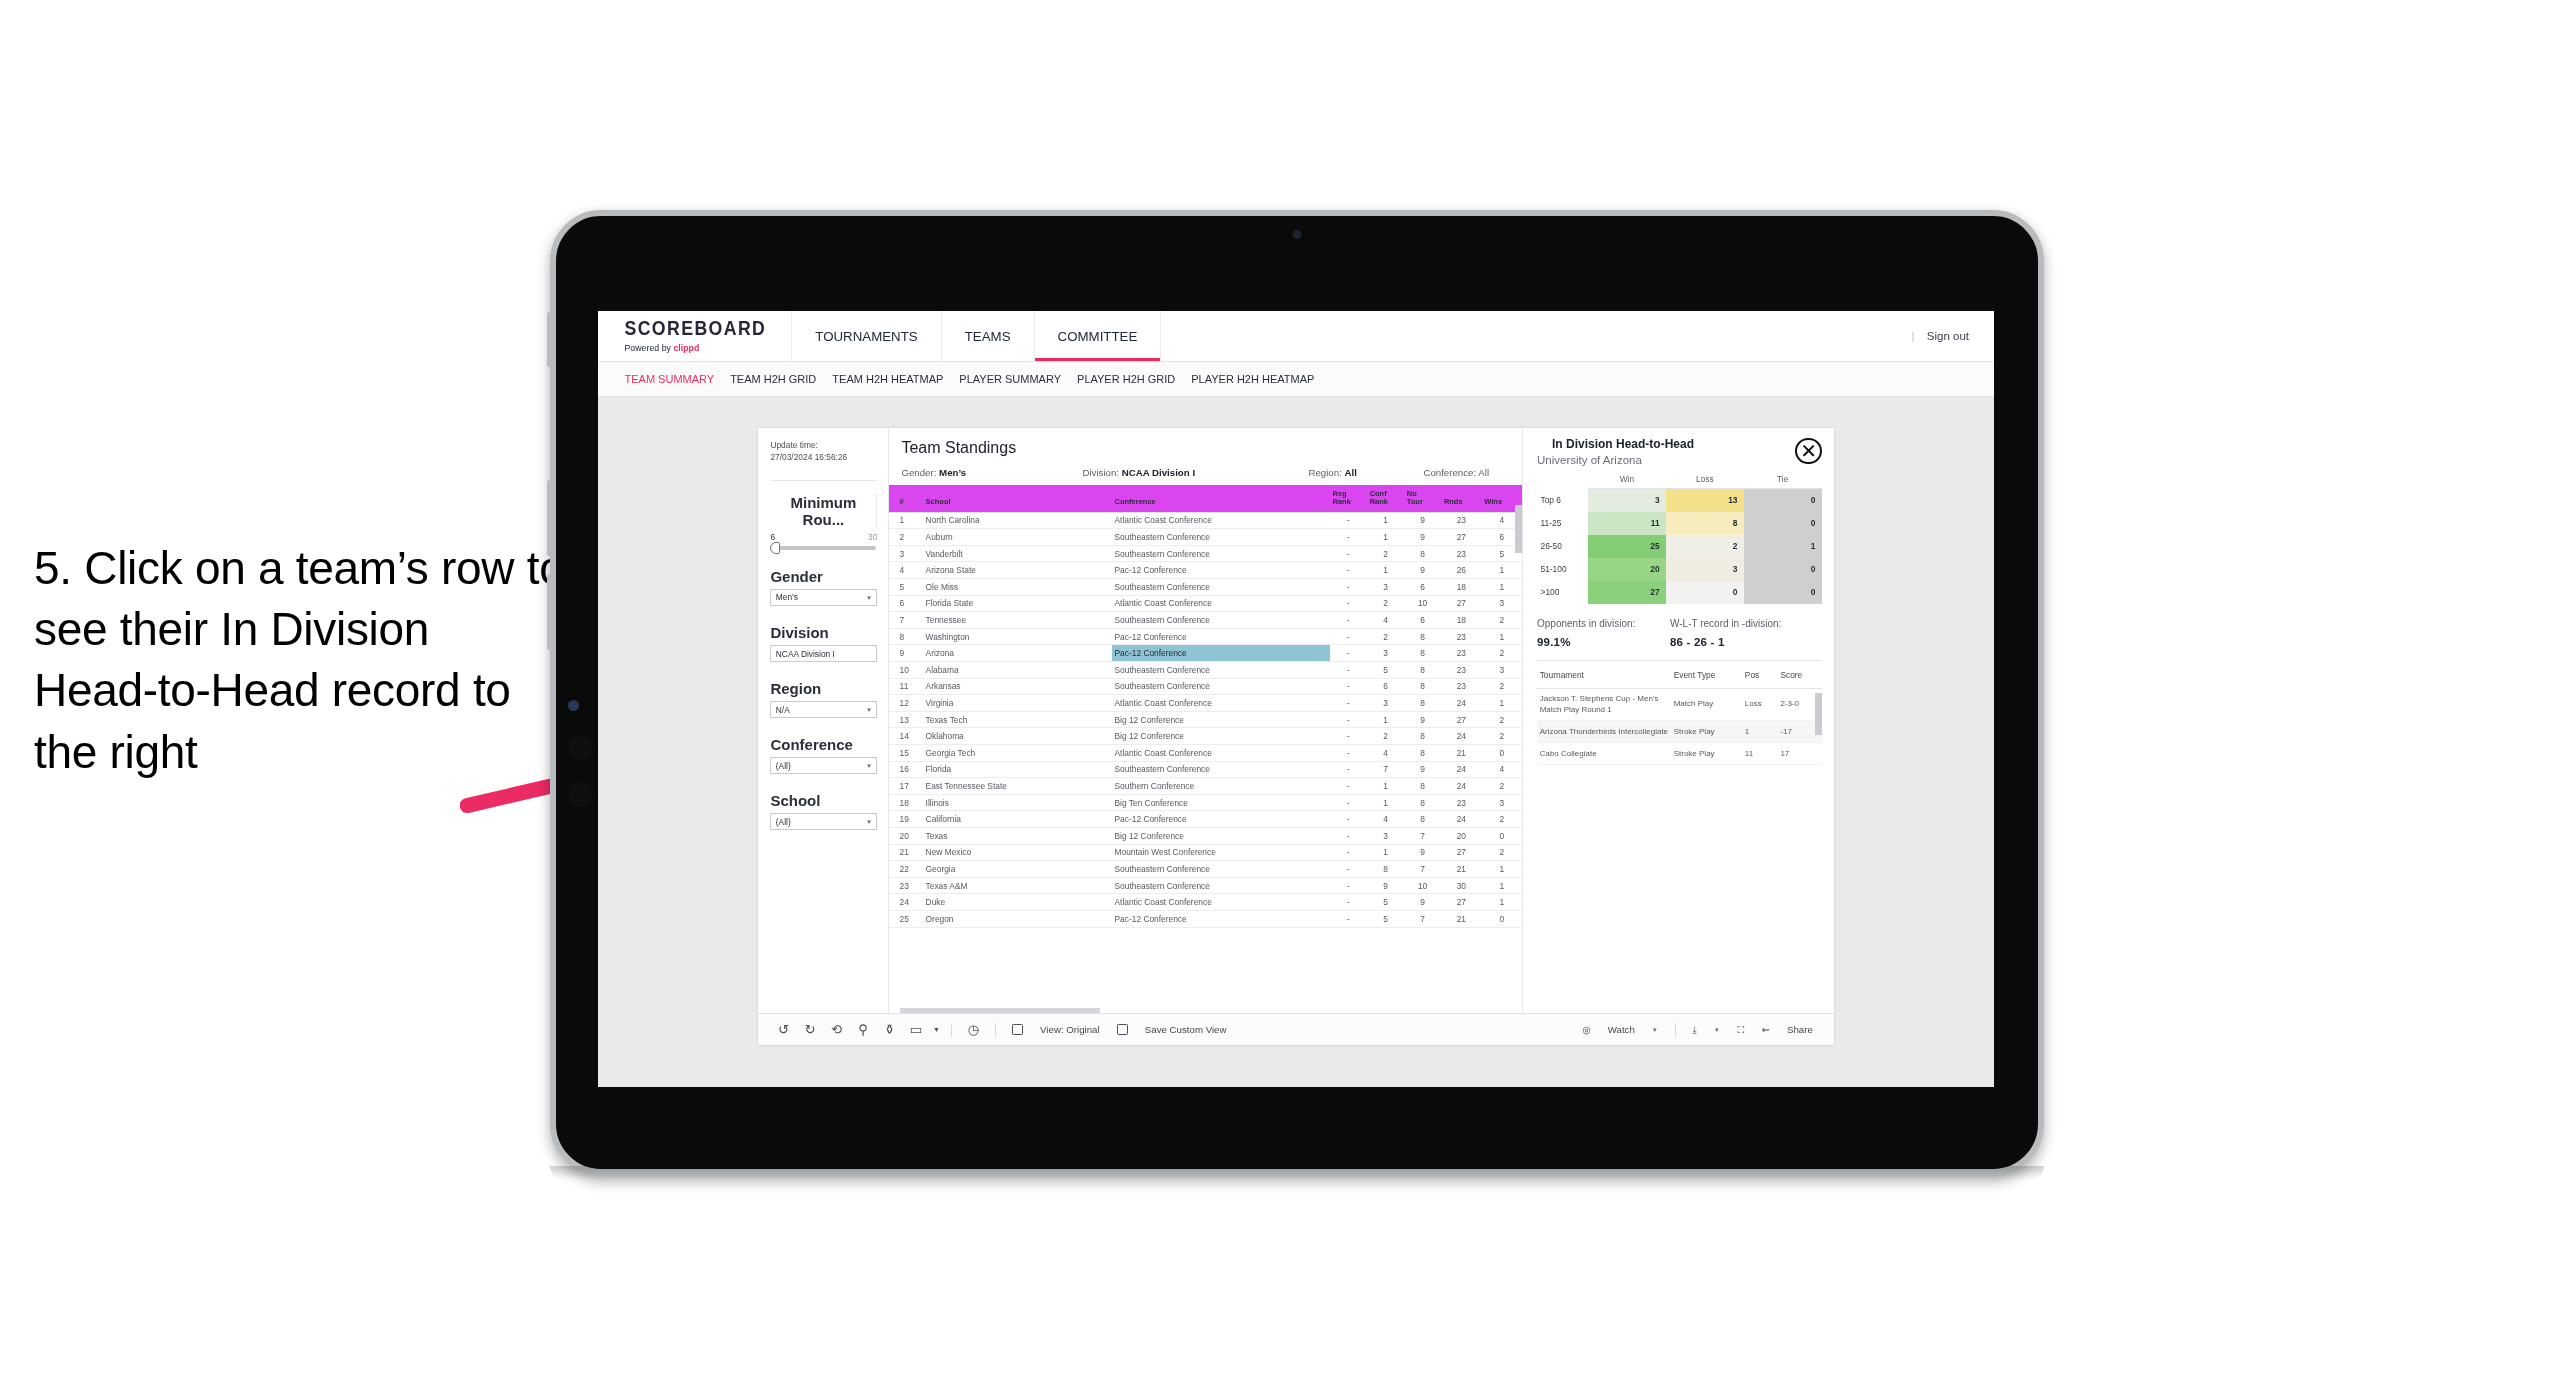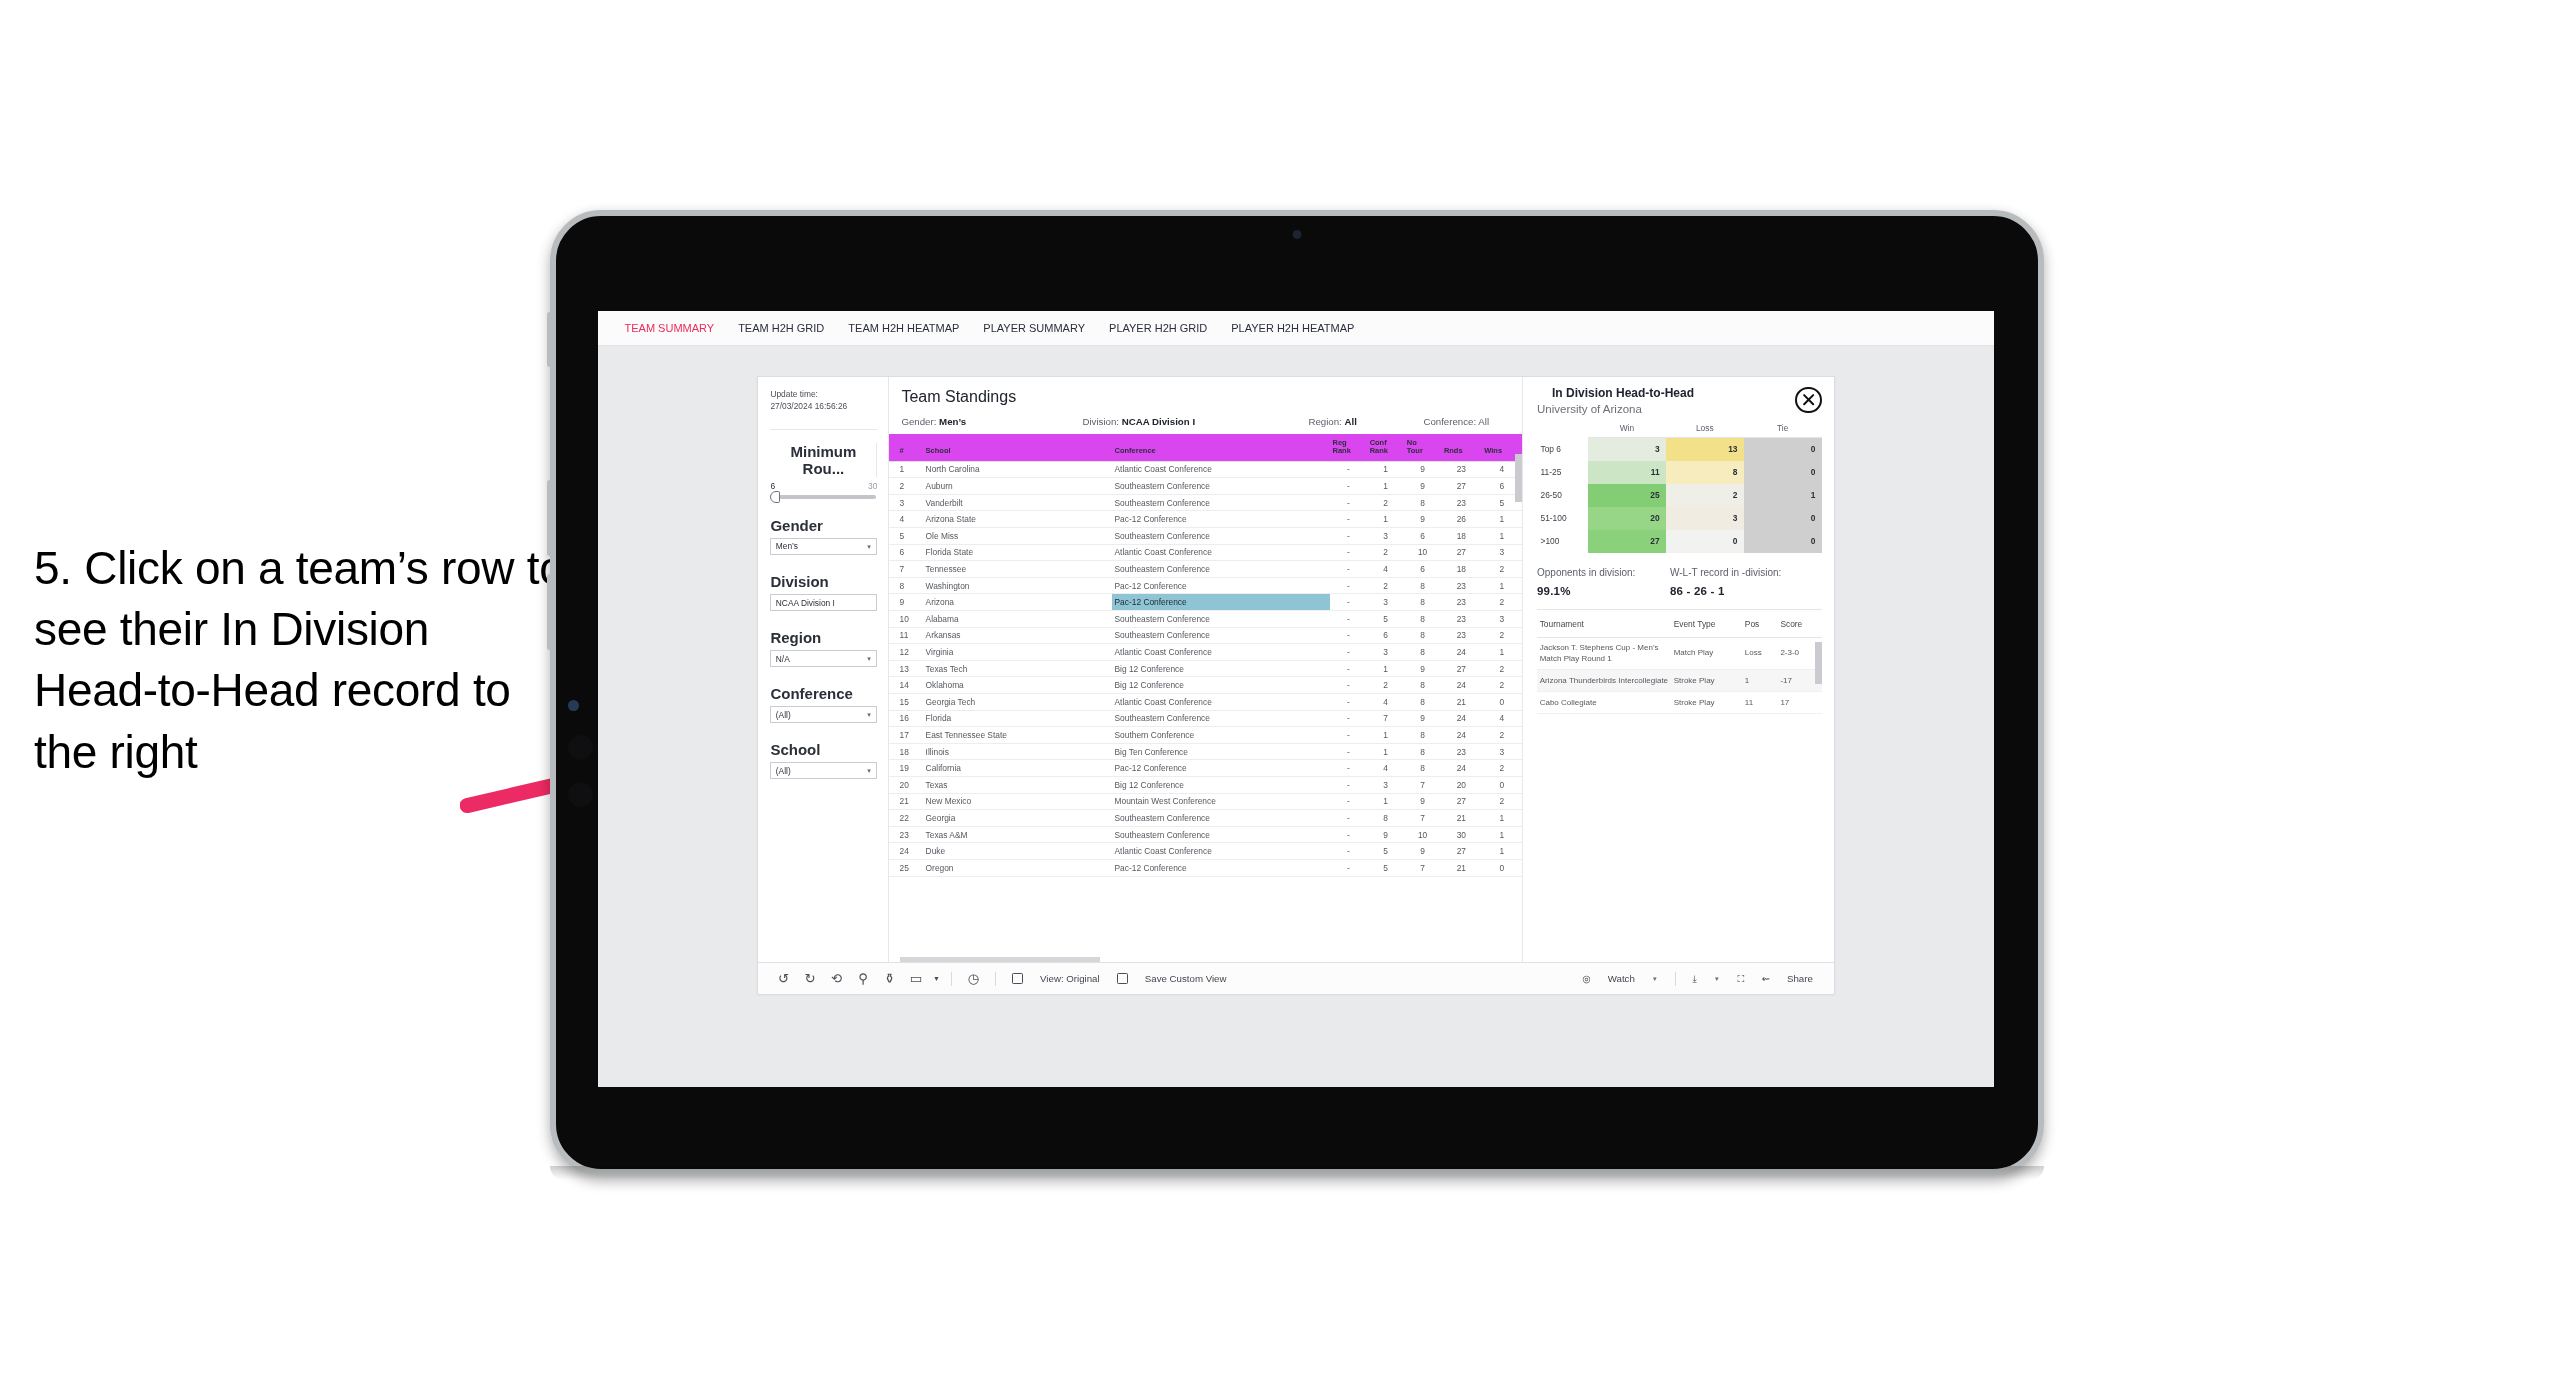--- a/index.html
+++ b/index.html
@@ -81,21 +81,21 @@
   .nav-item.active::after {
     content:""; position:absolute; left:0; right:0; bottom:0; height:2.7px; background:#ee2a5c;
   }
   .nav-right { margin-left:auto; display:flex; align-items:center; padding-right:25px; gap:12.4px;
                font-size:11.5px; color:#3a3f4a; }
   .nav-sep { color:#bfc2c8; }
 
   
   .subnav {
     height: 35px; background:#fbfbfc; display:flex; align-items:center;
-    padding-left: 26.5px; gap: 24px; border-bottom:0.9px solid #e3e3e5;
+    padding-left: 26.5px; gap: 16px; border-bottom:0.9px solid #e3e3e5;
   }
   .subnav-item { font-size: 11px; color:#2b2f3a; cursor:pointer; white-space:nowrap; }
   .subnav-item.active { color:#ee2a5c; }
 
   
   .viz-wrap { padding: 30px 159px 0 159px; }
   .viz {
     background:#fff; border:0.9px solid #dcdde0; height: 619px; display:flex; flex-direction:column;
     box-shadow: 0 0.9px 2.7px rgba(0,0,0,0.05);
   }
@@ -222,20 +222,35 @@
     <div class="cam"></div>
     <div class="btn-side btn-power"></div>
     <div class="btn-side btn-vup"></div>
     <div class="btn-side btn-vdn"></div>
     <div class="lens lens1"></div>
     <div class="lens lens2"></div>
     <div class="lens lens3"></div>
 
     <div class="screen">
 
+      <div class="topnav">
+        <div class="brand">
+          <div class="brand-title">SCOREBOARD</div>
+          <div class="brand-sub"><span>Powered by </span><b>clippd</b></div>
+        </div>
+        <div class="nav-items">
+          <div class="nav-item">TOURNAMENTS</div>
+          <div class="nav-item">TEAMS</div>
+          <div class="nav-item active">COMMITTEE</div>
+        </div>
+        <div class="nav-right">
+          <span class="nav-sep">|</span>
+          <span>Sign out</span>
+        </div>
+      </div>
 
       <div class="subnav">
         <div class="subnav-item active">TEAM SUMMARY</div>
         <div class="subnav-item">TEAM H2H GRID</div>
         <div class="subnav-item">TEAM H2H HEATMAP</div>
         <div class="subnav-item">PLAYER SUMMARY</div>
         <div class="subnav-item">PLAYER H2H GRID</div>
         <div class="subnav-item">PLAYER H2H HEATMAP</div>
       </div>
 

